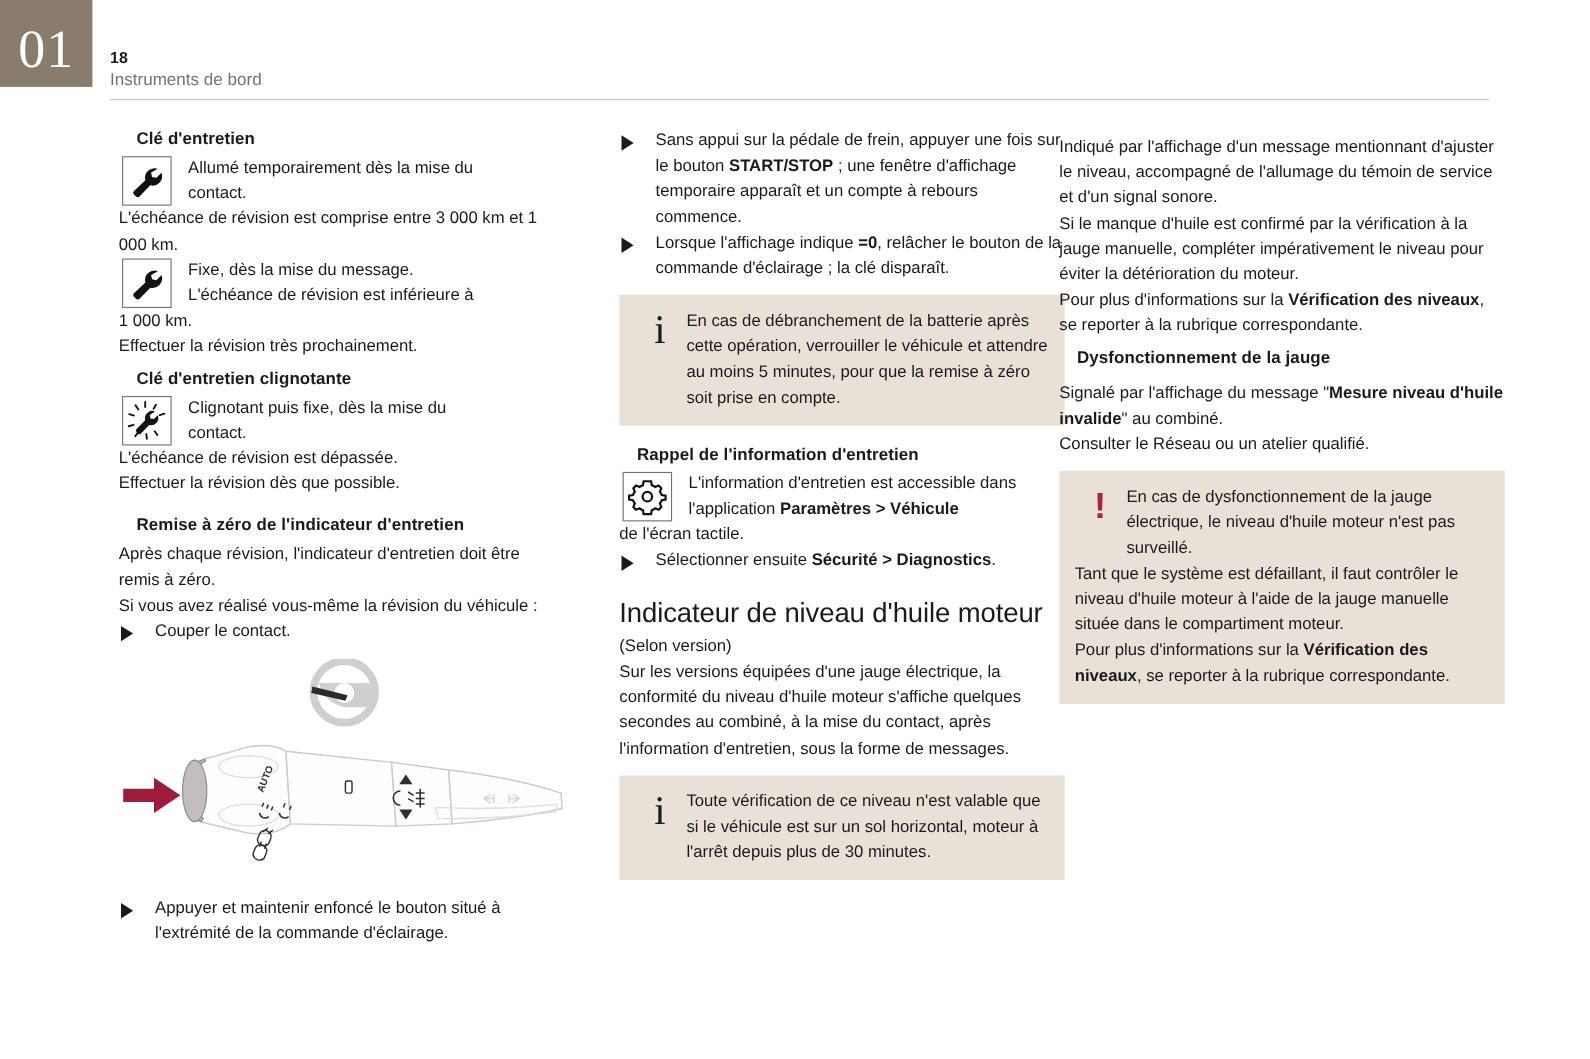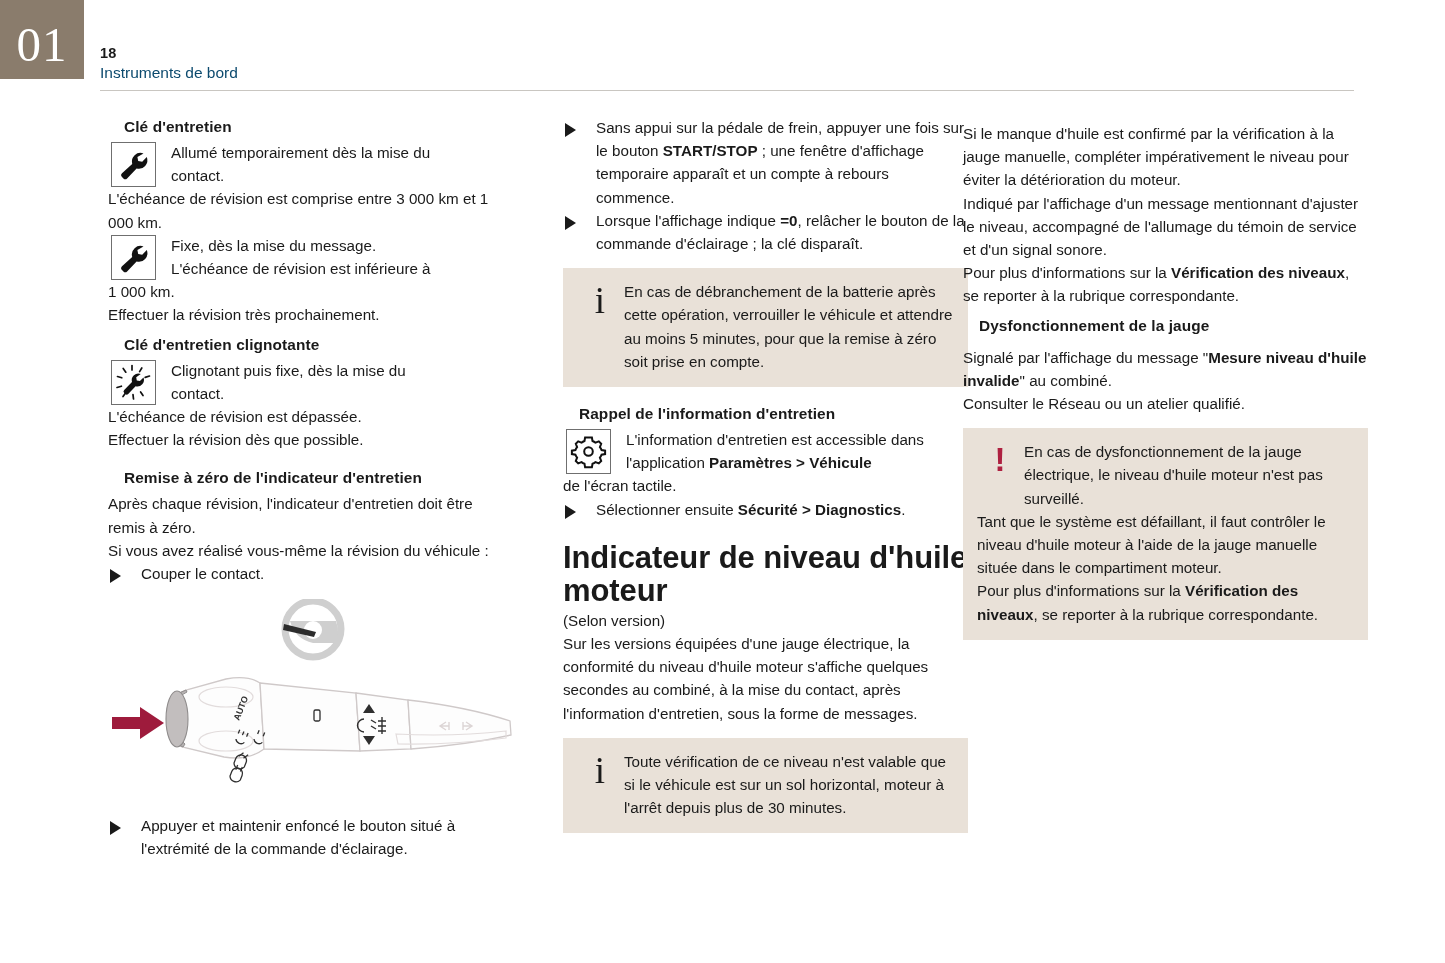--- a/index.html
+++ b/index.html
@@ -38,21 +38,21 @@
   }
   .header-page-num {
     font-size: 14.5px;
     font-weight: bold;
     line-height: 18px;
     letter-spacing: .2px;
   }
   .header-section {
     font-size: 15.5px;
     line-height: 21px;
-    color: #0c4a6e;
+    color: #737373;
   }
   .header-rule {
     position: absolute;
     left: 100px;
     top: 90px;
     width: 1254px;
     height: 1px;
     background: #c9c6c1;
   }
 
@@ -75,22 +75,22 @@
   #col3 { left: 963px; }
 
   h3.sub {
     font-size: 15.4px;
     font-weight: bold;
     margin: 0 0 3px 16px;
     line-height: 22px;
     letter-spacing: .1px;
   }
   h2.big {
-    font-size: 31px;
-    font-weight: 700;
+    font-size: 25px;
+    font-weight: 400;
     margin: 20px 0 2px 0;
     line-height: 33px;
     letter-spacing: -.1px;
   }
   p {
     margin: 0;
     line-height: 23.2px;
   }
   .gap { height: 16px; }
   .gap-sm { height: 7px; }
@@ -383,22 +383,22 @@
           <span class="nicon">i</span>
           <p>Toute vérification de ce niveau n'est valable que si le véhicule est sur un sol horizontal, moteur à l'arrêt depuis plus de 30 minutes.</p>
         </div>
       </div>
     </div>
   </div>
 
   <div class="col" id="col3">
 
     <div style="height:6px"></div>
+    <p>Indiqué par l'affichage d'un message mentionnant d'ajuster le niveau, accompagné de l'allumage du témoin de service et d'un signal sonore.</p>
     <p>Si le manque d'huile est confirmé par la vérification à la jauge manuelle, compléter impérativement le niveau pour éviter la détérioration du moteur.</p>
-    <p>Indiqué par l'affichage d'un message mentionnant d'ajuster le niveau, accompagné de l'allumage du témoin de service et d'un signal sonore.</p>
     <p><span>Pour plus d'informations sur la </span><b>Vérification des niveaux</b><span>, se reporter à la rubrique correspondante.</span></p>
 
     <div class="gap-sm"></div>
     <h3 class="sub">Dysfonctionnement de la jauge</h3>
     <div style="height:6px"></div>
     <p><span>Signalé par l'affichage du message "</span><b>Mesure niveau d'huile invalide</b><span>" au combiné.</span></p>
     <p>Consulter le Réseau ou un atelier qualifié.</p>
 
     <div class="notice">
       <div class="nbody">

